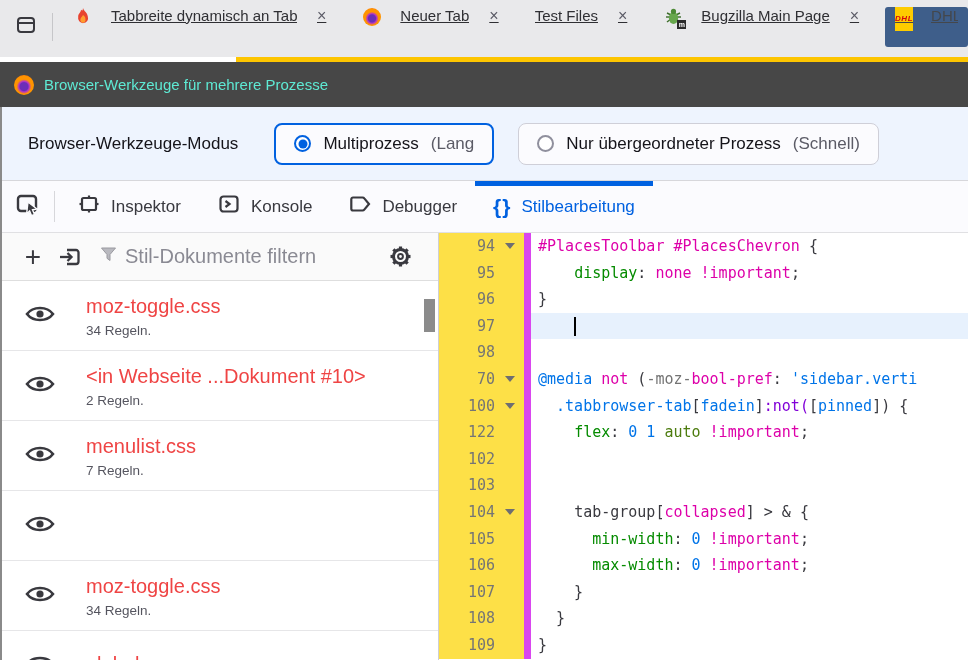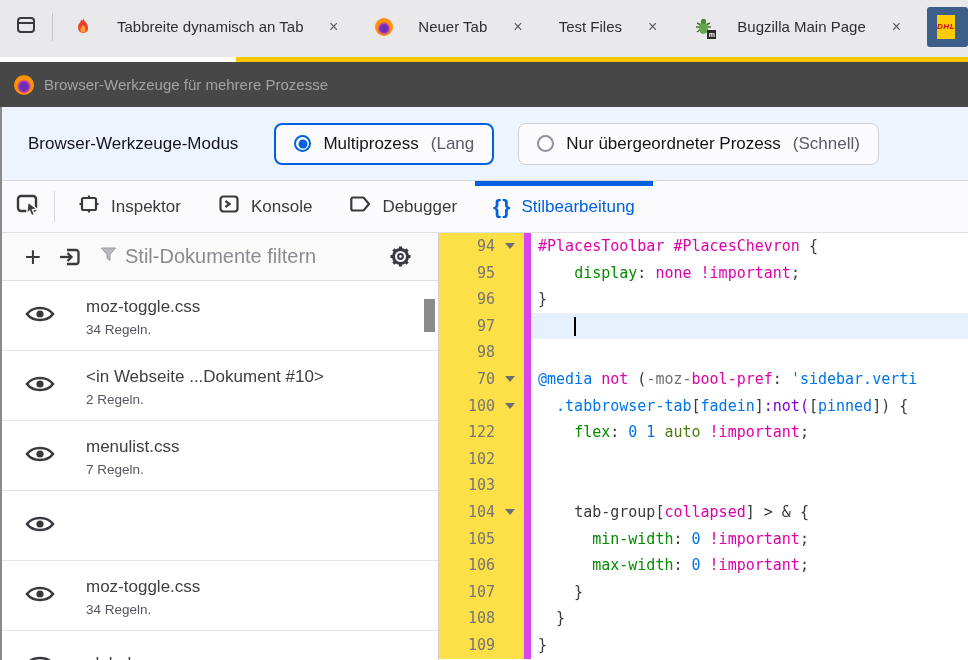--- a/index.html
+++ b/index.html
@@ -4,41 +4,41 @@
 <style>
   * { margin:0; padding:0; box-sizing:border-box; }
   html,body { width:968px; height:660px; overflow:hidden; }
   body { font-family:"Liberation Sans", sans-serif; background:#fff; }
   .screen { width:968px; height:660px; position:relative; overflow:hidden; }
 
   
   .tabstrip { height:57px; background:#e9e9eb; display:flex; align-items:center; padding:0 0 4px 8px; }
   .tabmgr { width:36px; height:36px; border-radius:6px; display:flex; align-items:center; justify-content:center; }
   .vsep { width:1px; height:28px; background:#c6c6c9; margin:0 10px 0 8px; }
-  .btab { display:flex; align-items:center; gap:24px; padding:0 10px; height:40px; border-radius:4px;
-          font-size:15px; color:#2f2f33; white-space:nowrap; margin-right:14px; }
+  .btab { display:flex; gap:18px; padding:0 10px; height:40px; border-radius:4px;
+          font-size:15px; color:#2f2f33; white-space:nowrap; margin-right:14px;text-decoration:underline; }
   .btab .title { overflow:hidden; max-width:186px; }
   .btab .close { color:#5b5b66; font-size:16px; padding:0 2px; cursor:default; }
   .btab.active { background:#3e5e8a; color:#44474c; flex:1; min-width:0; margin-right:0; border-radius:3px; }
   .favicon { width:20px; height:20px; flex:none; display:flex; align-items:center; justify-content:center; }
   .ff-ball { width:18px; height:18px; border-radius:50%;
              background:radial-gradient(circle at 50% 58%, #6a2eb8 0 26%, #b333c9 34%, #ff9400 48% 66%, #ff4f00 100%); }
   .dhl-ico { width:24px; height:24px; background:#fecc00; display:flex; align-items:center; justify-content:center;
              font-style:italic; font-weight:bold; font-size:8px; color:#d40511; letter-spacing:0.5px; }
   .bug-badge { position:absolute; right:-3px; bottom:-2px; width:9px; height:9px; background:#2b2b2b; color:#fff;
                font-size:7px; line-height:9px; text-align:center; font-weight:bold; }
 
   
   .sliver { height:5px; display:flex; }
   .sliver .w { width:236px; background:#ffffff; }
   .sliver .y { flex:1; background:#fdc500; }
 
   
   .titlebar { height:45px; background:#474747; display:flex; align-items:center; gap:10px; padding:0 14px; }
-  .titlebar .t { color:#a3a3a3; font-size:15px; }
+  .titlebar .t { color:#5eead4; font-size:15px; }
 
   .winbody { border-left:2px solid #8a8a8a; }
 
   
   .mode-row { height:73px; background:#eef4fe; display:flex; align-items:center; padding-left:26px; }
   .mode-label { font-size:17px; color:#15141a; margin-right:36px; }
   .mode-opt { display:flex; align-items:center; gap:12px; height:42px; padding:0 18px; background:#fbfbfe;
               border:1px solid #cfcfd8; border-radius:8px; font-size:17px; color:#15141a; white-space:nowrap; margin-right:24px; }
   .mode-opt .hint { color:#5b5b66; }
   .mode-opt.selected { border:2px solid #0061e0; }
@@ -64,21 +64,21 @@
                padding:0 18px 0 14px; }
   .plus { font-size:28px; font-weight:400; color:#39393f; width:34px; text-align:center; line-height:1; }
   .sbicon { width:40px; display:flex; align-items:center; justify-content:center; }
   .filterwrap { display:flex; align-items:center; gap:8px; margin-left:10px; flex:1; }
   .filterwrap input { border:none; outline:none; background:transparent; font-size:20px; color:#39393f; width:220px;
                       font-family:"Liberation Sans",sans-serif; }
   .filterwrap input::placeholder { color:#8a8a93; opacity:1; }
   .sheetlist { position:relative; flex:1; overflow:hidden; }
   .sheet { height:70px; border-bottom:1px solid #e6e6e8; display:flex; align-items:center; padding-left:22px; }
   .sheet .texts { margin-left:30px; padding-top:2px; }
-  .sheet .nm { font-size:17px; color:#404040; white-space:nowrap; }
+  .sheet .nm { font-size:20px; color:#ef4444; white-space:nowrap; }
   .sheet .rl { font-size:13.5px; color:#55555f; margin-top:5px; }
   .thumb { position:absolute; right:3px; top:18px; width:11px; height:33px; background:#8b8b8b; }
 
   
   .editor { flex:1; background:#fff; font-family:"DejaVu Sans Mono", monospace; font-size:15px; overflow:hidden; }
   .cl { display:flex; height:26.6px; line-height:26.6px; }
   .gut { width:92px; flex:none; display:flex; background:#fde047; border-right:7px solid #d946ef; }
   .ln { width:56px; text-align:right; color:#757575; flex:none; }
   .foldbox { width:34px; display:flex; align-items:center; justify-content:center; }
   .fold { width:0; height:0; border-left:5px solid transparent; border-right:5px solid transparent; border-top:6px solid #6e6e72; }

